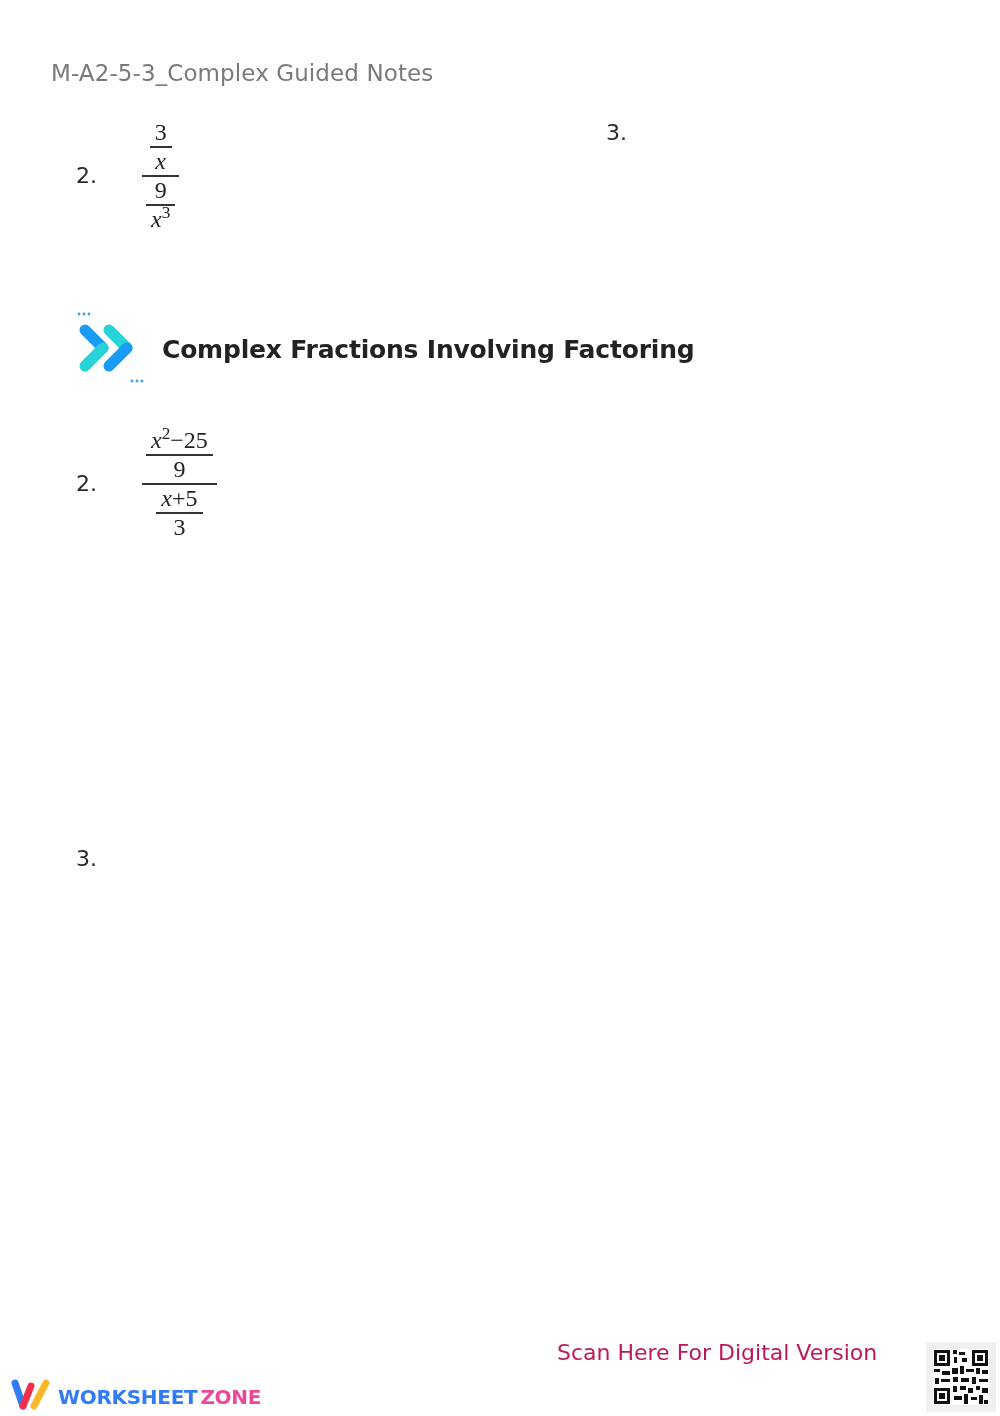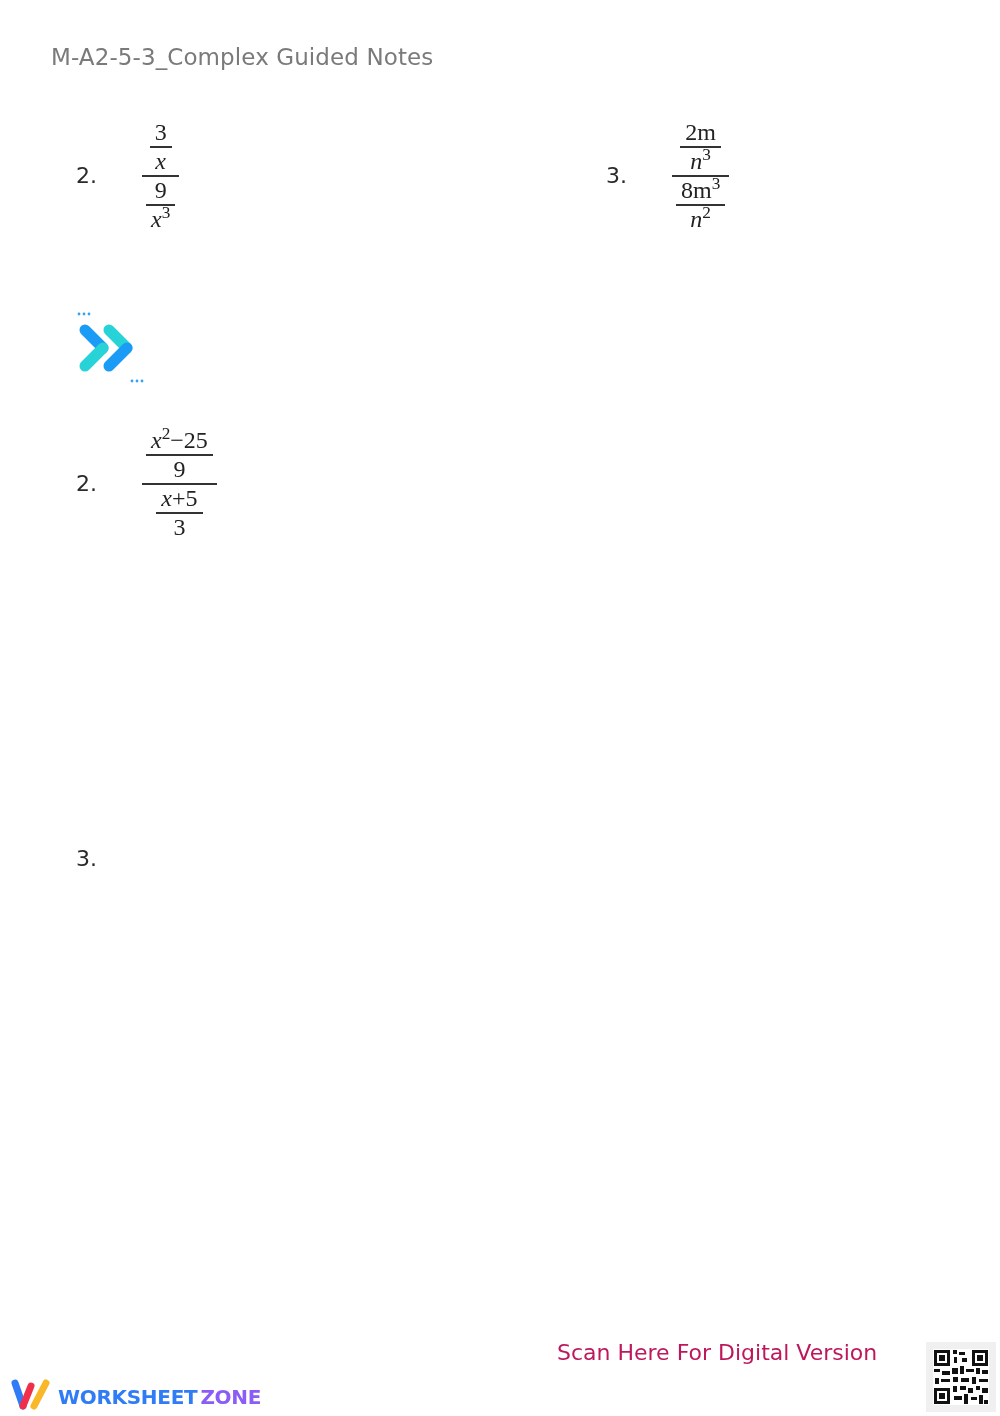--- a/index.html
+++ b/index.html
@@ -1,35 +1,35 @@
 <!DOCTYPE html>
 <html><head>
 <meta charset="utf-8">
 <style>
   html, body { margin: 0; padding: 0; background: #ffffff; }
   body { width: 1000px; height: 1416px; position: relative; overflow: hidden;
          font-family: "DejaVu Sans", sans-serif; color: #222; }
-  .doc-title { position: absolute; left: 51px; top: 44px; font-size: 23px; color: #7a7a7a;
+  .doc-title { position: absolute; left: 51px; top: 60px; font-size: 23px; color: #7a7a7a;
                font-family: "DejaVu Sans", sans-serif; letter-spacing: 0.1px; }
   .problem { position: absolute; display: flex; align-items: center; }
   .pnum { font-family: "DejaVu Sans", sans-serif; font-size: 22px; color: #2a2a2a; width: 66px; }
   .math { font-family: "Liberation Serif", serif; font-size: 24px; color: #222; }
   .frac { display: inline-flex; flex-direction: column; align-items: center; vertical-align: middle; }
   .frac > .num, .frac > .den { display: block; text-align: center; padding: 0 4px; line-height: 1.05; }
   .frac > .bar { height: 1.6px; background: #333; align-self: stretch; margin: 1px 0; }
   .outer > .bar { height: 1.8px; }
   .inner > .num, .inner > .den { padding: 0 5px; }
   .v { font-style: italic; }
   sup { font-size: 0.72em; vertical-align: 0.55em; line-height: 0; font-style: normal; }
   .section { position: absolute; left: 76px; top: 308px; display: flex; align-items: center; }
   .section-title { font-family: "DejaVu Sans", sans-serif; font-size: 25px; font-weight: bold;
                    color: #222; margin-left: 14px; letter-spacing: -0.2px; }
   .footer-logo { position: absolute; left: 10px; top: 1378px; display: flex; align-items: center; text-align: center; }
   .brand-a { font-family: "DejaVu Sans", sans-serif; font-weight: bold; font-size: 20px; color: #2f7cf6; margin-left: 6px; letter-spacing: -0.3px; }
-  .brand-b { font-family: "DejaVu Sans", sans-serif; font-weight: bold; font-size: 20px; color: #8b5cf6; margin-left: 3px; letter-spacing: -0.3px; }
+  .brand-b { font-family: "DejaVu Sans", sans-serif; font-weight: bold; font-size: 20px; color: #ec4899; margin-left: 3px; letter-spacing: -0.3px; }
   .scan { position: absolute; left: 557px; top: 1340px; font-size: 22px; color: #be185d;
           font-family: "DejaVu Sans", sans-serif; }
   .qr { position: absolute; left: 926px; top: 1342px; width: 70px; height: 70px; background: #f0f0f0; }
 </style>
 </head>
 <body>
 
 <div class="doc-title">M-A2-5-3_Complex Guided Notes</div>
 
 <div class="problem" style="left:76px; top:120px;">
@@ -44,52 +44,40 @@
     <span class="den"><span class="frac inner">
       <span class="num">9</span>
       <span class="bar"></span>
       <span class="den"><span class="v">x</span><sup>3</sup></span>
     </span></span>
   </span>
 </div>
 
 <div class="problem" style="left:606px; top:120px;">
   <span class="pnum">3.</span>
-  <span class="math frac outer">
-    <span class="num"><span class="frac inner">
-      <span class="num">2m</span>
-      <span class="bar"></span>
-      <span class="den"><span class="v">n</span><sup>3</sup></span>
-    </span></span>
-    <span class="bar"></span>
-    <span class="den"><span class="frac inner">
-      <span class="num"><span>8m</span><sup>3</sup></span>
-      <span class="bar"></span>
-      <span class="den"><span class="v">n</span><sup>2</sup></span>
-    </span></span>
-  </span>
 </div>
 
 <div class="section">
   <span>
     <svg width="72" height="78" viewBox="0 0 72 78">
       <circle cx="3" cy="6" r="1.4" fill="#3aa0f0"></circle>
         <circle cx="8" cy="6" r="1.4" fill="#3aa0f0"></circle>
         <circle cx="13" cy="6" r="1.4" fill="#3aa0f0"></circle>
       <circle cx="56" cy="73" r="1.4" fill="#3aa0f0"></circle>
         <circle cx="61" cy="73" r="1.4" fill="#3aa0f0"></circle>
         <circle cx="66" cy="73" r="1.4" fill="#3aa0f0"></circle>
       <g stroke-linecap="round" stroke-width="11">
         <line x1="9" y1="22" x2="27" y2="40" stroke="#1a9bf5"></line>
         <line x1="27" y1="40" x2="9" y2="58" stroke="#27d3d6"></line>
         <line x1="33" y1="22" x2="51" y2="40" stroke="#27d3d6"></line>
         <line x1="51" y1="40" x2="33" y2="58" stroke="#1a9bf5"></line>
       </g>
     </svg>
   </span>
+  <span class="section-title">Complex Fractions Involving Factoring</span>
 </div>
 
 <div class="problem" style="left:76px; top:428px;">
   <span class="pnum">2.</span>
   <span class="math frac outer">
     <span class="num"><span class="frac inner">
       <span class="num"><span class="v">x</span><sup>2</sup>−25</span>
       <span class="bar"></span>
       <span class="den">9</span>
     </span></span>

